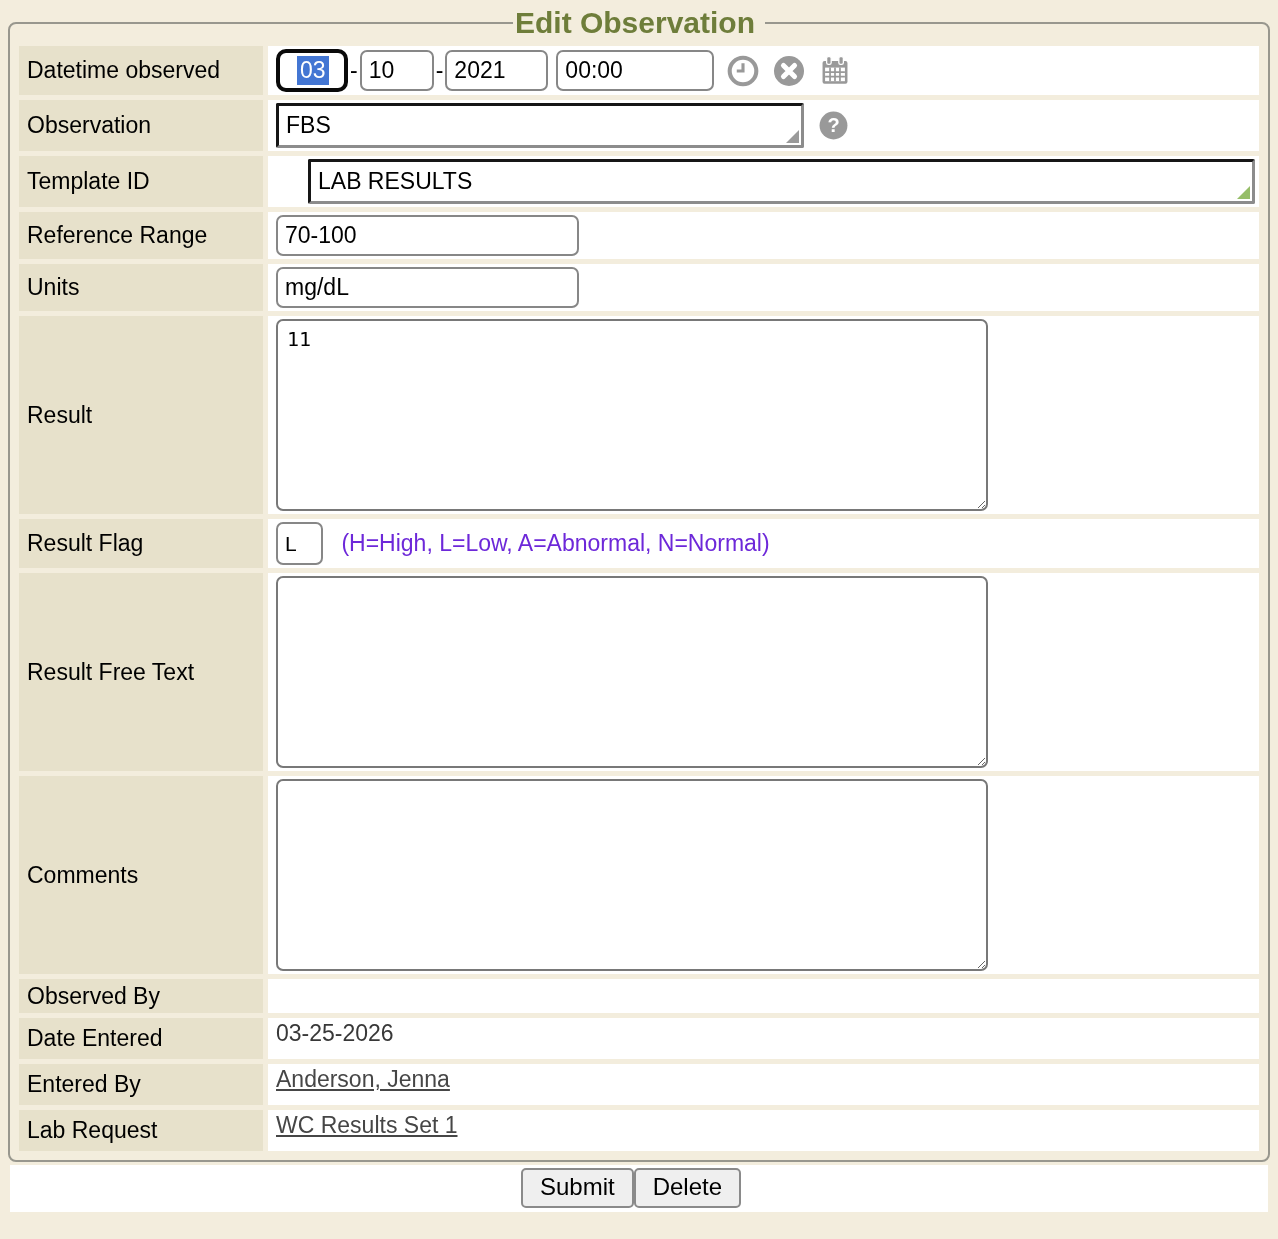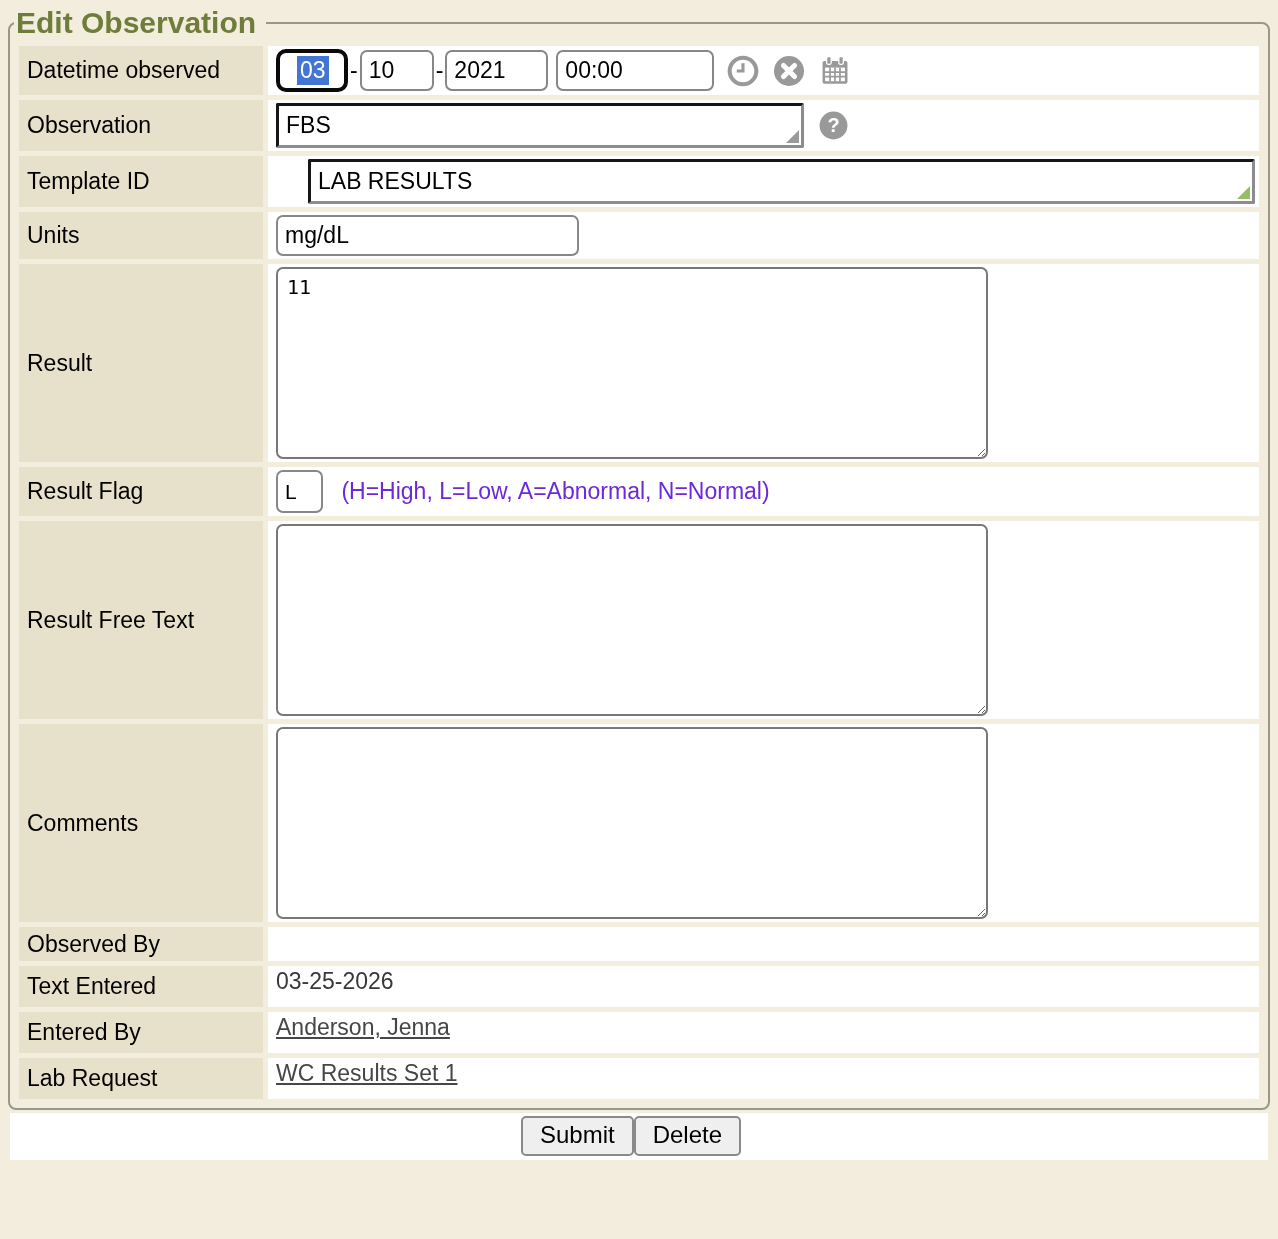--- a/index.html
+++ b/index.html
@@ -17,20 +17,21 @@
     margin:0; padding:2px 4px 4px 4px;
     border:2px solid #98978e;
     border-radius:8px;
     background:#f3eddd;
   }
   legend {
     font-size:30px; font-weight:bold;
     color:#6e7d3a;
     padding:0 10px 0 2px;
     line-height:1.1;
+    text-align:center;
   }
 
   table.form-table {
     width:100%;
     border-collapse:separate;
     border-spacing:5px;
     table-layout:fixed;
   }
   td { vertical-align:middle; }
   td.lbl {
@@ -212,20 +213,26 @@
         <tr>
           <td class="lbl">Template ID</td>
           <td class="val">
             <span class="bevel-wrap full">
               <input class="inp-bevel" value="LAB RESULTS" style="">
               <span class="corner green"></span>
             </span>
           </td>
         </tr>
 
+        <tr>
+          <td class="lbl">Reference Range</td>
+          <td class="val">
+            <input class="inp w-range" value="70-100" style="">
+          </td>
+        </tr>
 
         <tr>
           <td class="lbl">Units</td>
           <td class="val">
             <input class="inp w-range" value="mg/dL" style="">
           </td>
         </tr>
 
         <tr>
           <td class="lbl">Result</td>
@@ -255,21 +262,21 @@
             <textarea class="big" style=""></textarea>
           </td>
         </tr>
 
         <tr>
           <td class="lbl info">Observed By</td>
           <td class="val info"></td>
         </tr>
 
         <tr>
-          <td class="lbl info">Text Entered</td>
+          <td class="lbl info">Date Entered</td>
           <td class="val info">03-25-2026</td>
         </tr>
 
         <tr>
           <td class="lbl info">Entered By</td>
           <td class="val info">
             <a class="plain">Anderson, Jenna</a>
           </td>
         </tr>
 

